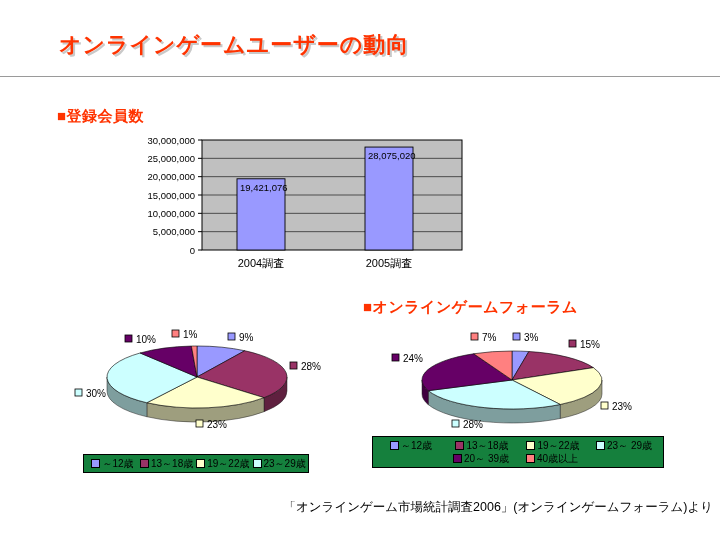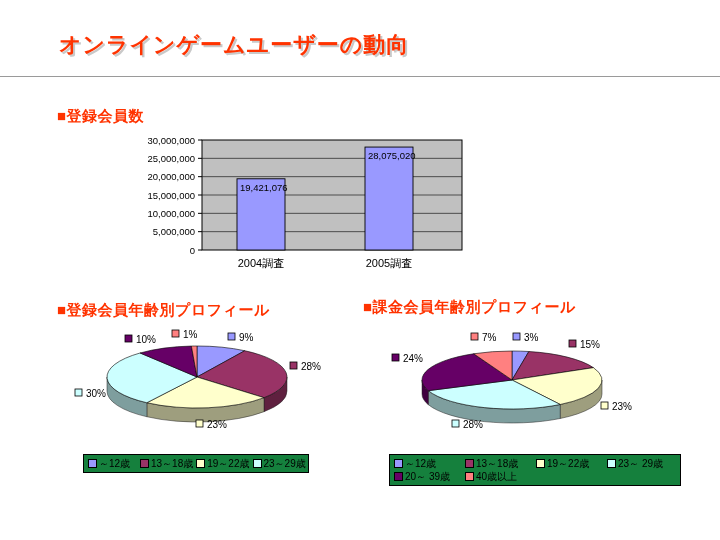--- a/index.html
+++ b/index.html
@@ -1,47 +1,46 @@
 <!DOCTYPE html>
 <html><head>
 <meta charset="utf-8">
 <style>
   html,body{margin:0;padding:0;background:#fff;}
   .slide{position:relative;width:720px;height:540px;background:#ffffff;overflow:hidden;
-         font-family:"Liberation Sans","DejaVu Sans",sans-serif;color:#000;}
+         font-family:"Liberation Sans","DejaVu Sans",sans-serif;color:#000;text-align:center;}
   .title{position:absolute;left:59px;top:30px;font-size:22px;font-weight:bold;
          color:#ff3300;letter-spacing:1px;text-shadow:2px 2px 0 #c9c9c9;}
   .divider{position:absolute;left:0;top:76px;width:720px;height:1px;background:#9a9a9a;}
   .heading{position:absolute;font-size:15px;font-weight:bold;color:#ff3300;letter-spacing:0.5px;margin-top:13px;}
   .h-bar{left:57px;top:94px;}
   .h-lp{left:57px;top:288px;}
   .h-rp{left:363px;top:285px;}
   #charts{position:absolute;left:0;top:0;}
   .legend{position:absolute;border:1px solid #000;background:#15803d;font-size:10px;
           line-height:13px;padding:2px 4px;}
   .legend-left{left:83px;top:454px;width:216px;}
-  .legend-right{left:372px;top:454px;width:282px;margin-left:17px;}
+  .legend-right{left:372px;top:436px;width:282px;}
   .legend .row{white-space:nowrap;}
   .legend .item{display:inline-block;}
   .legend-left .item{min-width:49px;margin-right:3px;}
   .legend-right .item{min-width:68px;margin-right:3px;}
   .sq{display:inline-block;width:7px;height:7px;border:1px solid #000;
       margin-right:2px;vertical-align:-1px;}
   .footer{position:absolute;top:499px;right:7px;font-size:12.5px;color:#000;}
 </style>
 </head>
 <body>
 
 <div class="slide">
   <div class="title">オンラインゲームユーザーの動向</div>
   <div class="divider"></div>
 
   <div class="heading h-bar">■登録会員数</div>
-  <div class="heading h-lp">■登録会員年齢別プロフィール</div>
-  <div class="heading h-rp">■課金会員年齢別プロフィール</div>
+  <div class="heading h-rp">■オンラインゲームフォーラム</div>
 
   <svg id="charts" width="720" height="540">
       <rect x="202" y="140" width="260" height="110" fill="#C0C0C0" stroke="#000" stroke-width="1"></rect>
       <line x1="202" y1="231.66666666666666" x2="462" y2="231.66666666666666" stroke="#1a1a1a" stroke-width="0.7"></line>
       <line x1="202" y1="213.33333333333334" x2="462" y2="213.33333333333334" stroke="#1a1a1a" stroke-width="0.7"></line>
       <line x1="202" y1="195" x2="462" y2="195" stroke="#1a1a1a" stroke-width="0.7"></line>
       <line x1="202" y1="176.66666666666669" x2="462" y2="176.66666666666669" stroke="#1a1a1a" stroke-width="0.7"></line>
       <line x1="202" y1="158.33333333333331" x2="462" y2="158.33333333333331" stroke="#1a1a1a" stroke-width="0.7"></line>
       <line x1="198" y1="250" x2="202" y2="250" stroke="#000" stroke-width="1"></line>
       <text x="195" y="253.5" font-size="9.5" text-anchor="end" fill="#000">0</text>
@@ -108,13 +107,14 @@
     </svg>
 
   <div class="legend legend-left" id="legend-left">
       <div class="row"><span class="item"><span class="sq" style="background: rgb(153, 153, 255);"></span><span>～12歳</span></span><span class="item"><span class="sq" style="background: rgb(153, 51, 102);"></span><span>13～18歳</span></span><span class="item"><span class="sq" style="background: rgb(255, 255, 204);"></span><span>19～22歳</span></span><span class="item"><span class="sq" style="background: rgb(204, 255, 255);"></span><span>23～29歳</span></span></div>
     </div>
   <div class="legend legend-right" id="legend-right">
       <div class="row"><span class="item"><span class="sq" style="background: rgb(153, 153, 255);"></span><span>～12歳</span></span><span class="item"><span class="sq" style="background: rgb(153, 51, 102);"></span><span>13～18歳</span></span><span class="item"><span class="sq" style="background: rgb(255, 255, 204);"></span><span>19～22歳</span></span><span class="item"><span class="sq" style="background: rgb(204, 255, 255);"></span><span>23～ 29歳</span></span></div>
       <div class="row"><span class="item"><span class="sq" style="background: rgb(102, 0, 102);"></span><span>20～ 39歳</span></span><span class="item"><span class="sq" style="background: rgb(255, 128, 128);"></span><span>40歳以上</span></span></div>
     </div>
 
+  <div class="footer">「オンラインゲーム市場統計調査2006」(オンラインゲームフォーラム)より</div>
 </div>
 
 </body></html>

